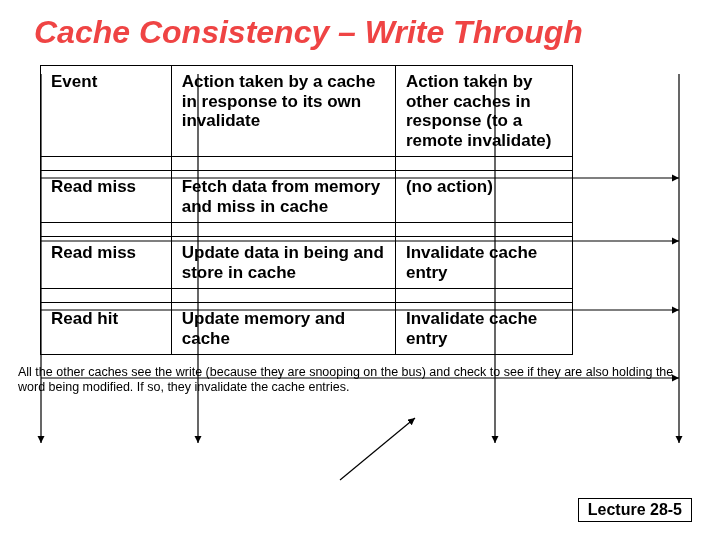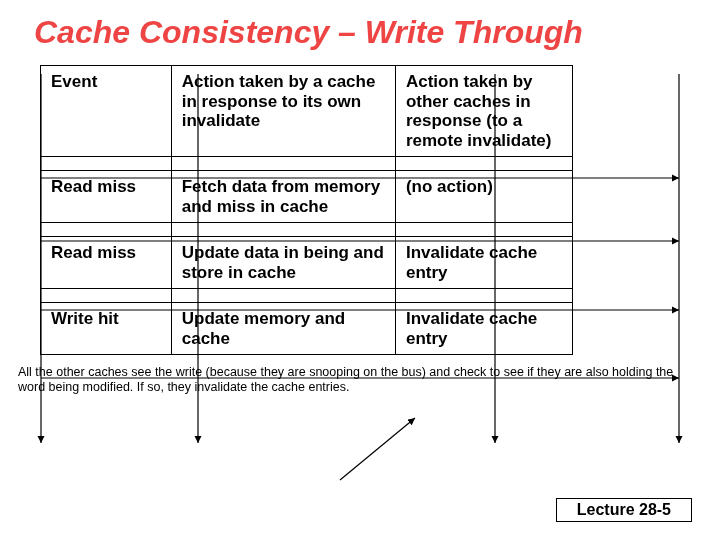--- a/index.html
+++ b/index.html
@@ -45,21 +45,21 @@
     padding: 10px 46px 0 18px;
     color: #000;
   }
   .slidelabel {
     position: absolute;
     right: 28px;
     bottom: 18px;
     border: 1.5px solid #000;
     font-weight: bold;
     font-size: 16px;
-    padding: 2px 20px;
+    padding: 2px 9px;
   }
   .arrow-overlay {
     position: absolute;
     left: 0; top: 0;
     pointer-events: none;
   }
 </style>
 </head>
 <body>
 
@@ -91,21 +91,21 @@
     <td>Read miss</td>
     <td>Update data in being and store in cache</td>
     <td>Invalidate cache entry</td>
   </tr>
   <tr class="vsep">
         <td></td>
         <td></td>
         <td class="last"></td>
       </tr>
   <tr>
-    <td>Write hit</td>
+    <td>Read hit</td>
     <td>Update memory and cache</td>
     <td>Invalidate cache entry</td>
   </tr>
 </tbody>
   </table>
 
 <div class="footnote">All the other caches see the write (because they are snooping on the bus) and check to see if they are also holding the word being modified. If so, they invalidate the cache entries.</div>
 
 <div class="slidelabel">Lecture 28-5</div>
 

